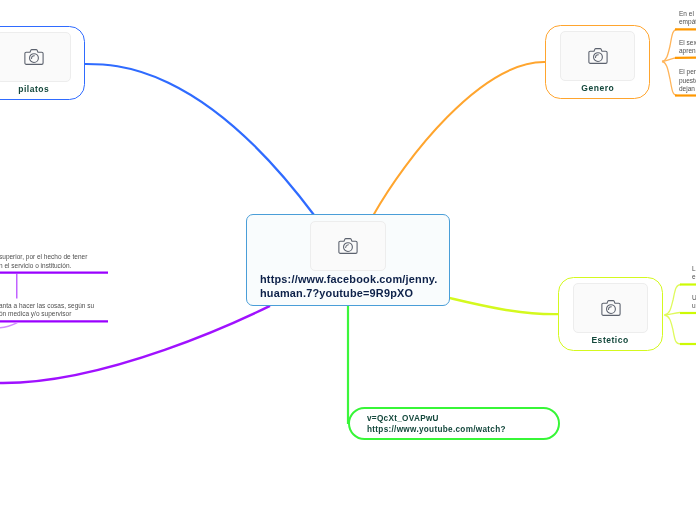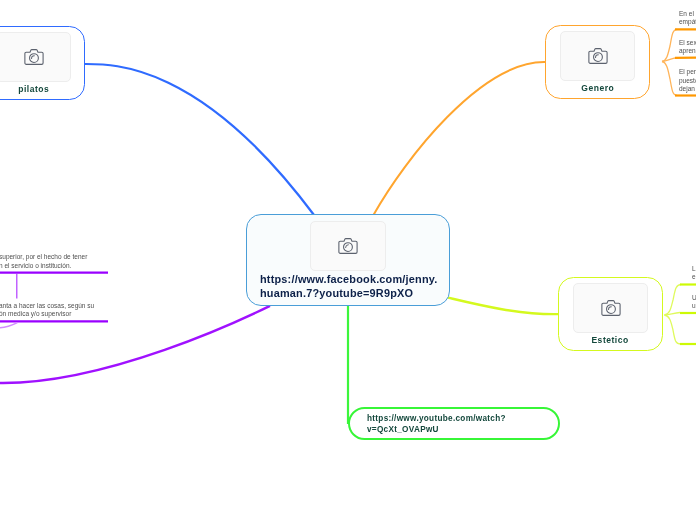--- a/index.html
+++ b/index.html
@@ -3,21 +3,21 @@
 <meta charset="utf-8">
 <style>
   html,body{margin:0;padding:0;}
   body{width:696px;height:520px;background:#ffffff;font-family:"Liberation Sans",sans-serif;overflow:hidden;}
   #stage{position:relative;width:696px;height:520px;}
   svg#links{position:absolute;left:0;top:0;width:696px;height:520px;}
   .node{position:absolute;box-sizing:border-box;background:#fff;}
   .ph{box-sizing:border-box;border:1px solid #ededed;background:#fafafa;border-radius:5px;display:flex;align-items:center;justify-content:center;}
   .ntitle{text-align:center;font-weight:bold;color:#14483c;letter-spacing:.55px;}
   .branch{position:absolute;color:#4f4f4f;font-size:7px;line-height:8.2px;white-space:nowrap;transform-origin:left top;transform:scaleX(0.93);}
-  .center-node{left:246px;top:214px;width:204px;height:92px;border:1.6px solid #4a9ed8;border-radius:15px;background:#f9fcfd;}
+  .center-node{left:246px;top:214px;width:204px;height:92px;border:1.6px solid #4a9ed8;border-radius:7px;background:#f9fcfd;}
   .center-ph{width:76px;height:50px;margin:5.6px auto 0;}
   .center-text{font-size:10.9px;font-weight:bold;color:#0d2149;line-height:14px;padding:1.6px 0 0 13px;letter-spacing:.2px;}
   .cam .cb{fill:none;stroke:#5c626e;stroke-width:1.3;stroke-linejoin:round;}
   .cam .ch{fill:none;stroke:#5c626e;stroke-width:1.25;stroke-linecap:round;}
   .leaf{border-radius:15.5px;border-width:1.8px;border-style:solid;}
   .leafph{width:75.5px;height:50px;margin:5.2px auto 0;}
   .ntitle{font-size:9.2px;margin-top:2.2px;}
   .ntitle>span{display:inline-block;transform:scaleX(0.93);transform-origin:center;}
   #n-pilatos{left:-18px;top:26px;width:103px;height:74px;border-color:#2f6bff;}
   #n-genero{left:545px;top:25px;width:105px;height:74px;border-color:#ffa52e;}
@@ -141,17 +141,17 @@
     <div>superior, por el hecho de tener</div>
     <div>n el servicio o institución.</div>
   </div>
   <div class="branch rt" id="b-p2">
     <div>anta a hacer las cosas, según su</div>
     <div>ón medica y/o supervisor</div>
   </div>
 
   <div class="node" id="n-youtube">
     <div class="yt-text">
+      <div>v=QcXt_OVAPwU</div>
       <div>https://www.youtube.com/watch?</div>
-      <div>v=QcXt_OVAPwU</div>
     </div>
   </div>
 </div>
 
 </body></html>

